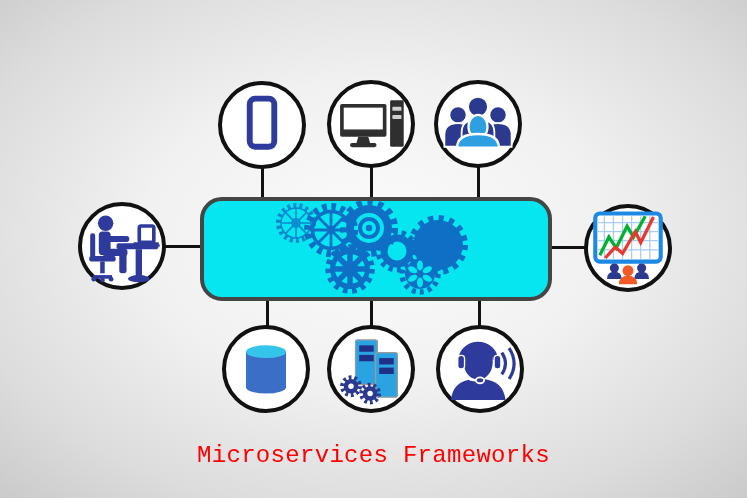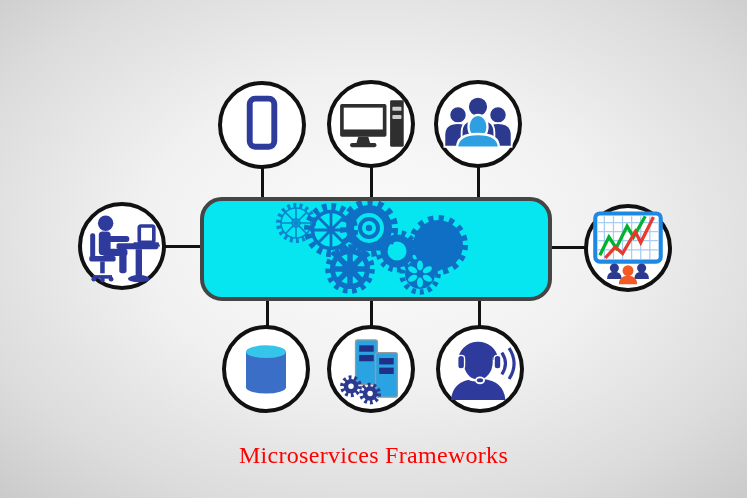--- a/index.html
+++ b/index.html
@@ -1,20 +1,20 @@
 <!DOCTYPE html>
 <html style="--title-red: #ff0000; --hub-fill: #05e6f1; --hub-border: #454545; --gear-blue: #0e6fc5; --node-fill: #ffffff; --node-border: #111111; --connector: #111111; --indigo: #2e3b9d; --navy: #2b3a8f; --light-blue: #2e9fe0; --computer-dark: #2f2f2f; --chart-frame: #1e88e5; --chart-green: #00b22d; --chart-red: #e8392f; --orange: #f15a24; --db-body: #3b6fc7; --db-top: #35c5ea; --server-body: #2aa3e2; --server-slot: #203087;"><head>
 <meta charset="utf-8">
 <style>
   html,body{margin:0;padding:0;}
   .stage{
     position:relative;width:747px;height:498px;overflow:hidden;
     background:radial-gradient(ellipse 118% 118% at 50% 47%,
       #fbfbfb 0%, #f1f1f1 26%, #dcdcdc 48%, #bdbdbd 72%, #8d8d8d 100%);
-    font-family:Liberation Serif, serif;
+    font-family:Liberation Mono, monospace;
   }
   .connector{position:absolute;background:var(--connector,#111);z-index:1;}
   .hub{
     position:absolute;left:200px;top:197px;width:352px;height:104px;
     box-sizing:border-box;background:var(--hub-fill,#05e6f1);
     border:4px solid var(--hub-border,#454545);border-radius:22px;
     z-index:2;overflow:hidden;
   }
   .hub svg{position:absolute;left:0;top:0;}
   .node{

